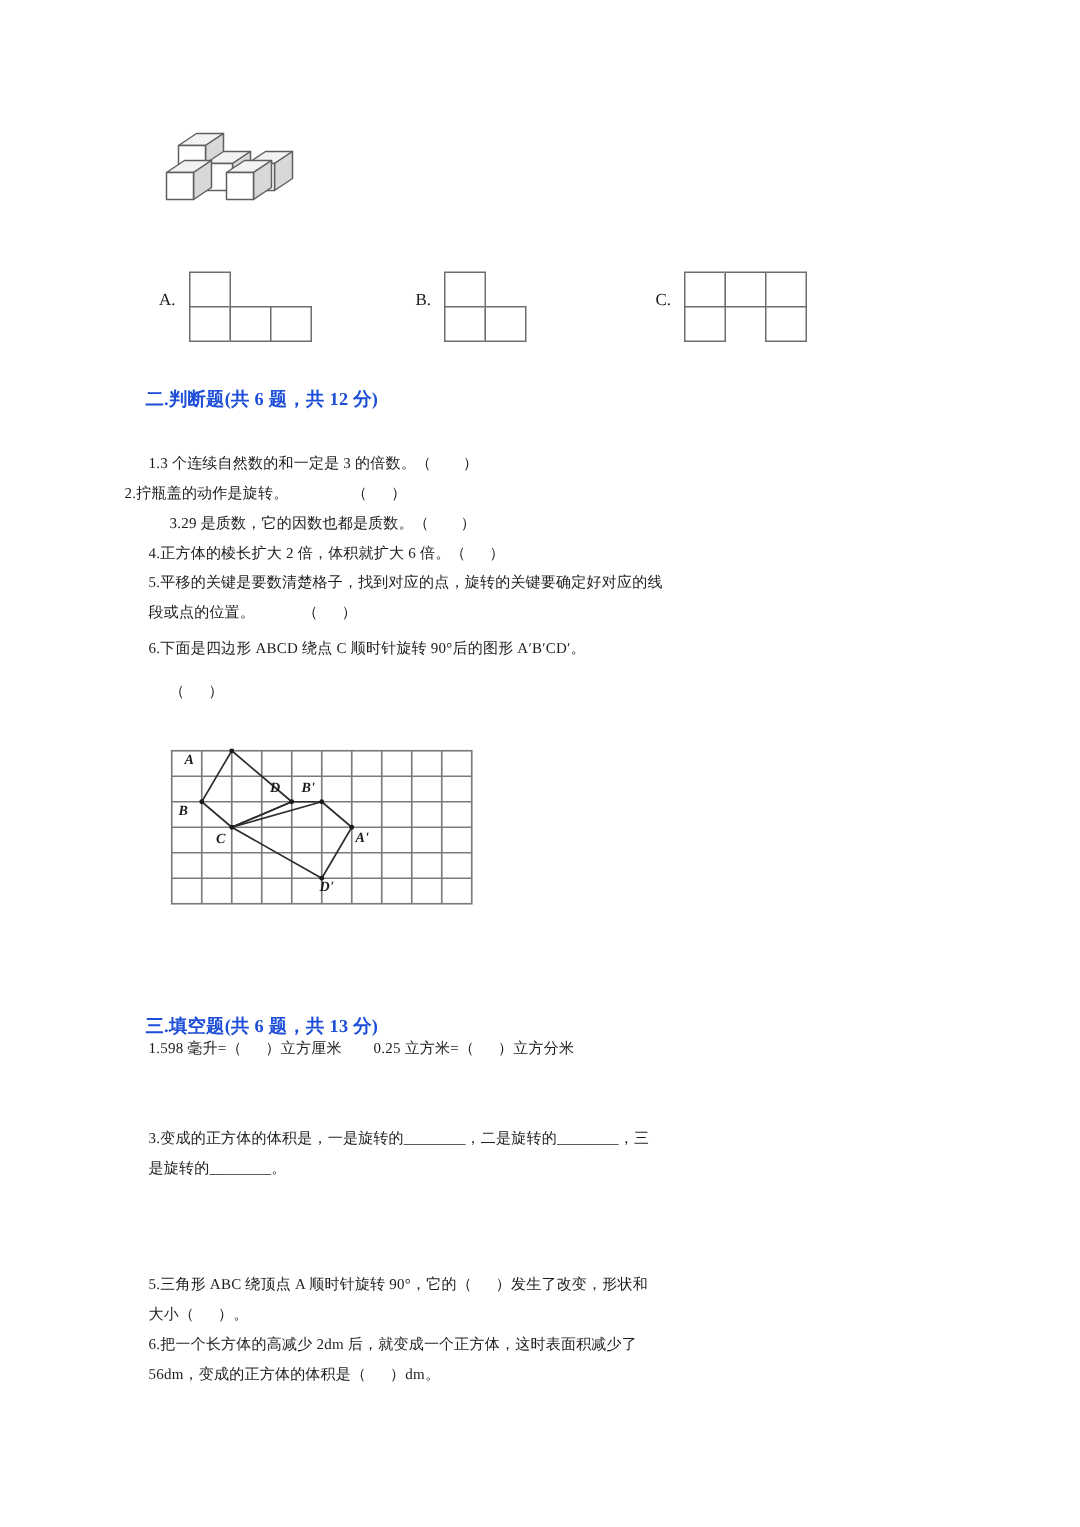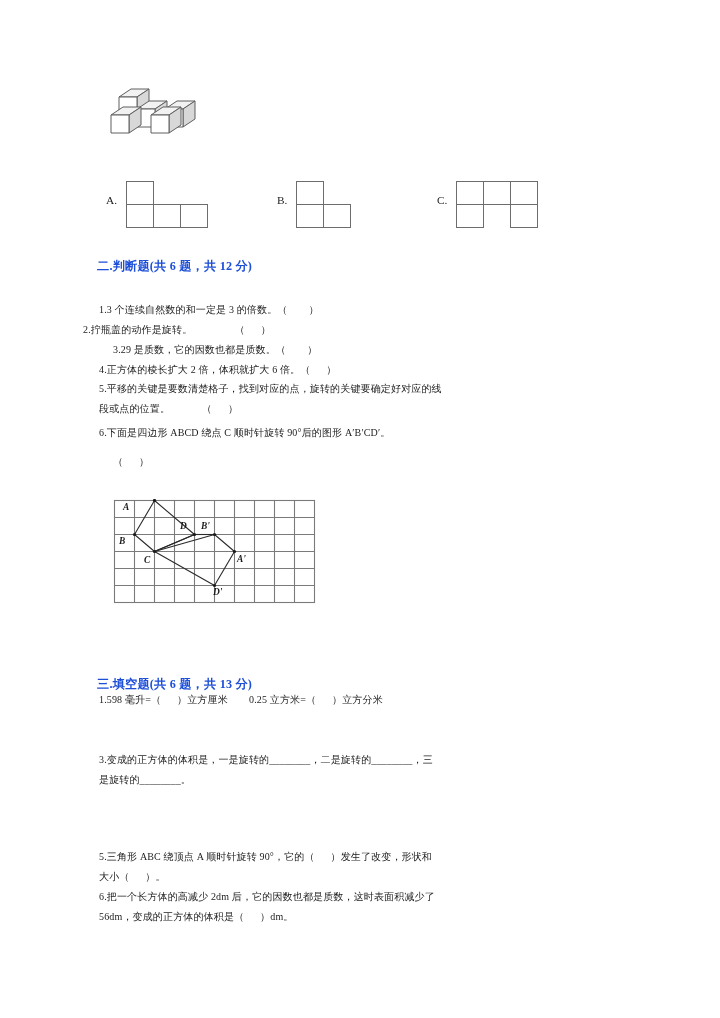--- a/index.html
+++ b/index.html
@@ -217,16 +217,16 @@
   <div class="q" style="left:99px; top:690px; width:516px;"><span>1.</span><span>598 毫升=（      ）立方厘米        0.25 立方米=（      ）立方分米</span></div>
 
 
   <div class="q" style="left:99px; top:750px; width:516px;"><span>3.</span><span>变成的正方体的体积是，一是旋转的________，二是旋转的________，三
 是旋转的________。</span></div>
 
 
   <div class="q" style="left:99px; top:847px; width:516px;"><span>5.</span><span>三角形 ABC 绕顶点 A 顺时针旋转 90°，它的（      ）发生了改变，形状和
 大小（      ）。</span></div>
 
-  <div class="q" style="left:99px; top:887px; width:516px;"><span>6.</span><span>把一个长方体的高减少 2dm 后，它的因数也都是质数，这时表面积减少了
+  <div class="q" style="left:99px; top:887px; width:516px;"><span>6.</span><span>把一个长方体的高减少 2dm 后，就变成一个正方体，这时表面积减少了
 56dm，变成的正方体的体积是（      ）dm。</span></div>
 
 </div>
 
 </body></html>

